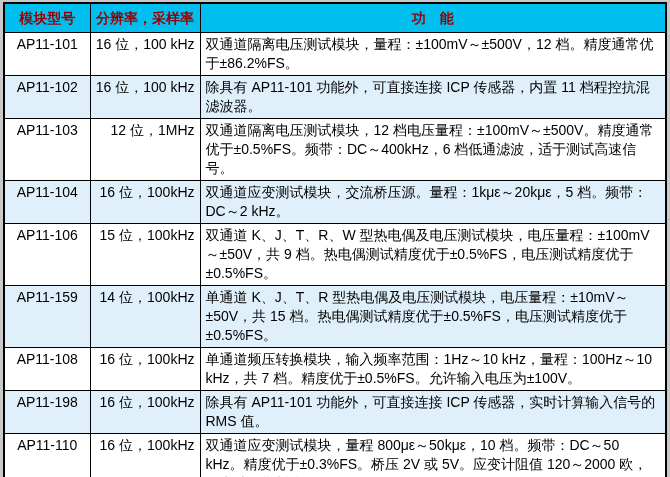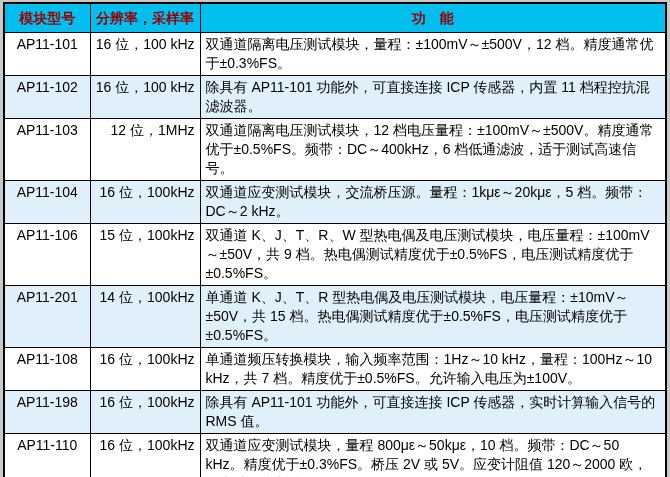--- a/index.html
+++ b/index.html
@@ -78,21 +78,21 @@
       <tr>
         <th>模块型号</th>
         <th>分辨率，采样率</th>
         <th>功　能</th>
       </tr>
     </thead>
     <tbody>
         <tr>
     <td class="cell-model">AP11-101</td>
     <td class="cell-spec">16 位，100 kHz</td>
-    <td class="cell-func">双通道隔离电压测试模块，量程：±100mV～±500V，12 档。精度通常优于±0.3%FS。</td>
+    <td class="cell-func">双通道隔离电压测试模块，量程：±100mV～±500V，12 档。精度通常优于±86.2%FS。</td>
   </tr>
         <tr>
     <td class="cell-model">AP11-102</td>
     <td class="cell-spec">16 位，100 kHz</td>
     <td class="cell-func">除具有 AP11-101 功能外，可直接连接 ICP 传感器，内置 11 档程控抗混滤波器。</td>
   </tr>
         <tr>
     <td class="cell-model">AP11-103</td>
     <td class="cell-spec">12 位，1MHz</td>
     <td class="cell-func">双通道隔离电压测试模块，12 档电压量程：±100mV～±500V。精度通常优于±0.5%FS。频带：DC～400kHz，6 档低通滤波，适于测试高速信号。</td>
@@ -101,21 +101,21 @@
     <td class="cell-model">AP11-104</td>
     <td class="cell-spec">16 位，100kHz</td>
     <td class="cell-func">双通道应变测试模块，交流桥压源。量程：1kμε～20kμε，5 档。频带：DC～2 kHz。</td>
   </tr>
         <tr>
     <td class="cell-model">AP11-106</td>
     <td class="cell-spec">15 位，100kHz</td>
     <td class="cell-func">双通道 K、J、T、R、W 型热电偶及电压测试模块，电压量程：±100mV～±50V，共 9 档。热电偶测试精度优于±0.5%FS，电压测试精度优于±0.5%FS。</td>
   </tr>
         <tr>
-    <td class="cell-model">AP11-201</td>
+    <td class="cell-model">AP11-159</td>
     <td class="cell-spec">14 位，100kHz</td>
     <td class="cell-func">单通道 K、J、T、R 型热电偶及电压测试模块，电压量程：±10mV～±50V，共 15 档。热电偶测试精度优于±0.5%FS，电压测试精度优于±0.5%FS。</td>
   </tr>
         <tr>
     <td class="cell-model">AP11-108</td>
     <td class="cell-spec">16 位，100kHz</td>
     <td class="cell-func">单通道频压转换模块，输入频率范围：1Hz～10 kHz，量程：100Hz～10 kHz，共 7 档。精度优于±0.5%FS。允许输入电压为±100V。</td>
   </tr>
         <tr>
     <td class="cell-model">AP11-198</td>

